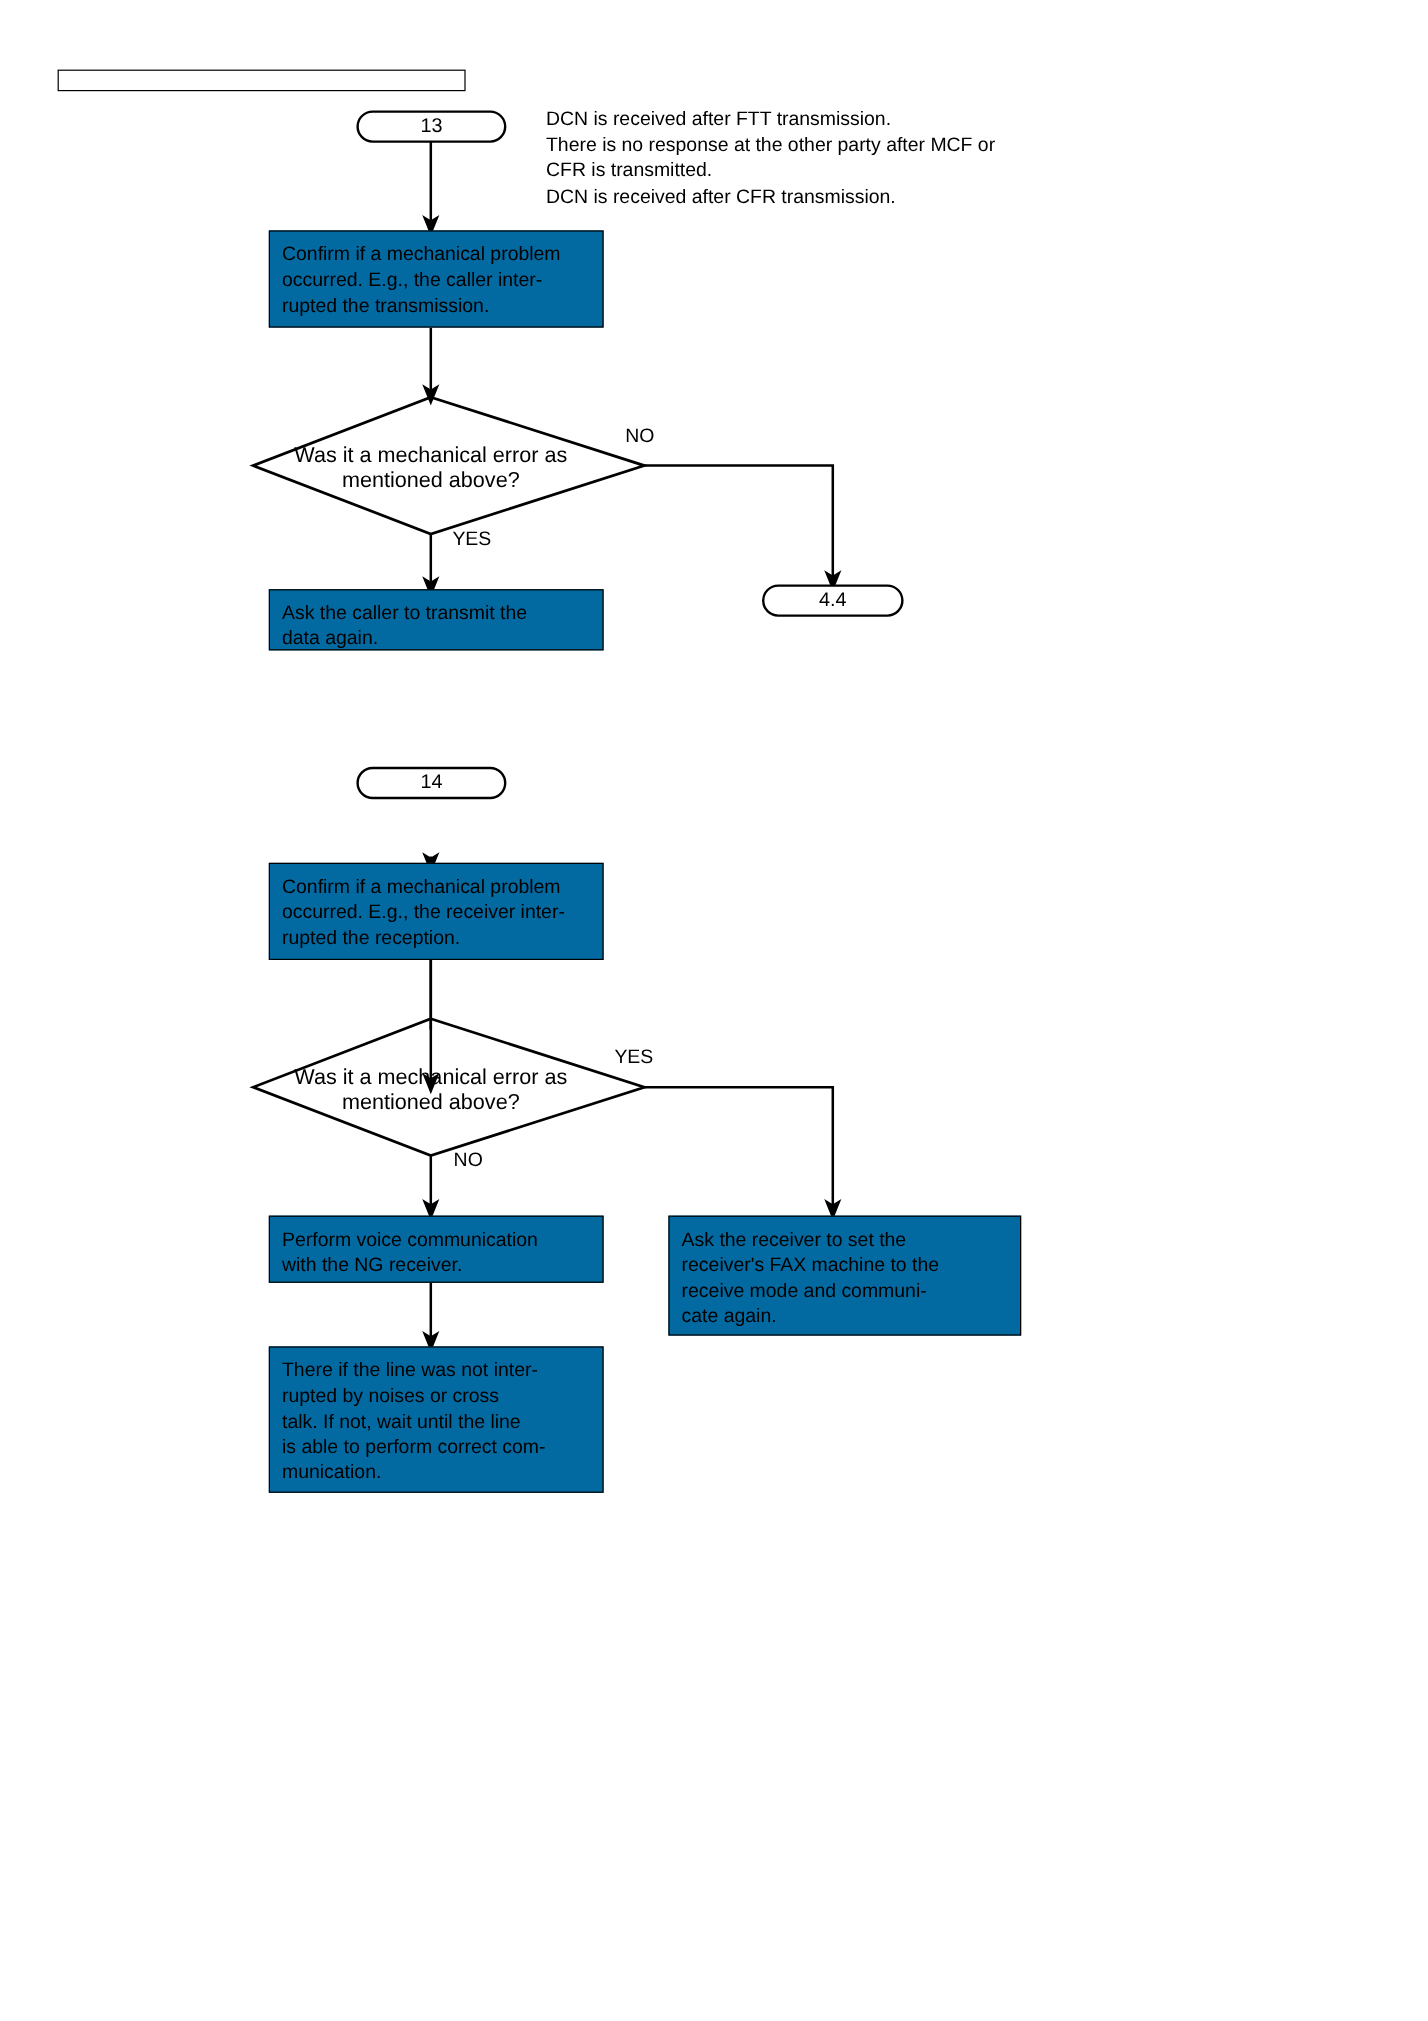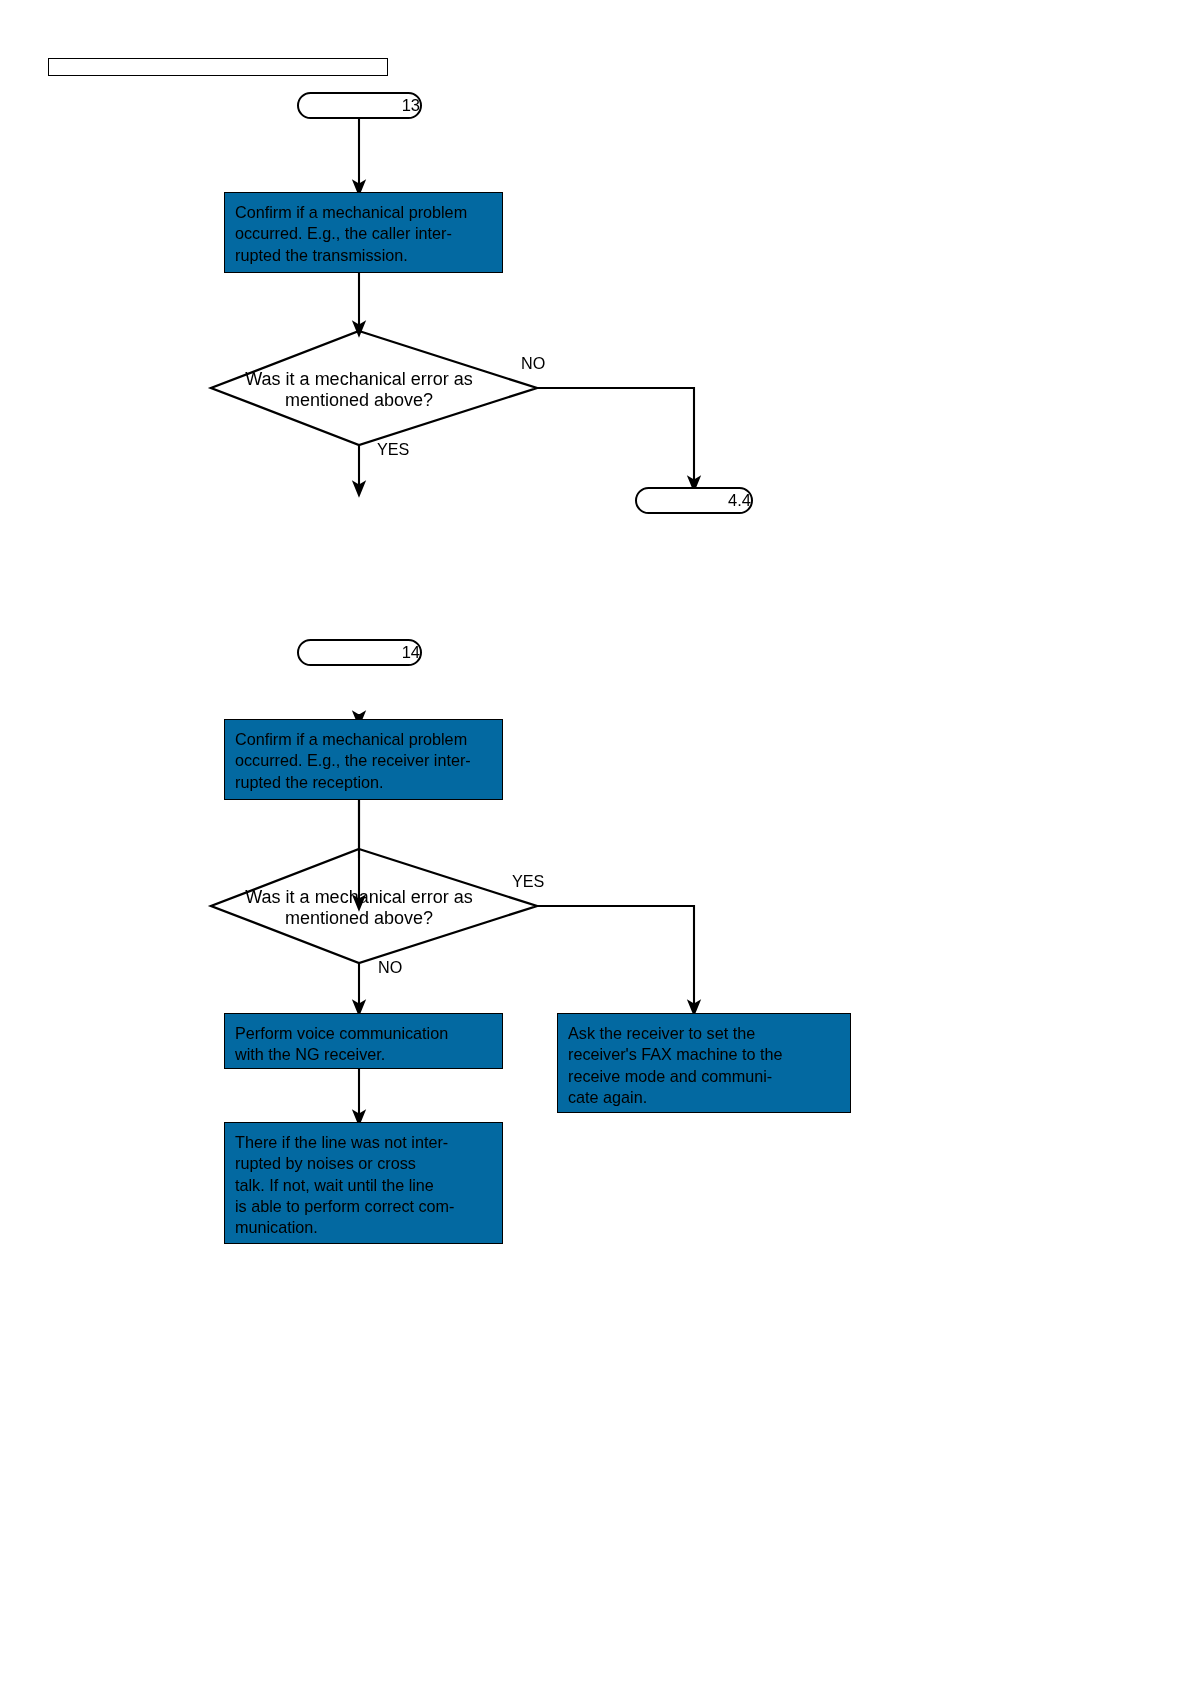--- a/index.html
+++ b/index.html
@@ -32,21 +32,21 @@
   }
 
   
   .terminator {
     border: 2.2px solid #000;
     border-radius: 14px;
     background: #fff;
     box-sizing: border-box;
     display: flex;
     align-items: center;
-    justify-content: flex-end;
+    justify-content: center;
     font-size: 16.5px;
     line-height: 1;
     color: #000;
   }
 
   
   .proc {
     border: 1.8px solid #000;
     background: #0369a1;
     box-sizing: border-box;
@@ -127,32 +127,38 @@
 
     <line x1="359" y1="1069" x2="359" y2="1118" stroke="#000" stroke-width="2.1" marker-end="url(#arrow)"></line>
   </svg>
 
   <div class="abs header-bar"></div>
 
   <div class="abs terminator" style="left:297px; top:92px; width:125px; height:27px;">
     <span>13</span>
   </div>
 
+  <div class="abs note" style="left:455px; top:89px; width:430px;">DCN is received after FTT transmission.
+There is no response at the other party after MCF or
+CFR is transmitted.
+DCN is received after CFR transmission.</div>
 
   <div class="abs proc" style="left:224px; top:192px; width:279px; height:81px;">Confirm if a mechanical problem
 occurred. E.g., the caller inter-
 rupted the transmission.</div>
 
   <div class="abs diamond-text" style="left:229px; top:369px; width:260px;">Was it a mechanical error as
 mentioned above?</div>
 
   <div class="abs branch-label" style="left:521px; top:355px;">NO</div>
 
   <div class="abs branch-label" style="left:377px; top:441px;">YES</div>
 
+  <div class="abs proc" style="left:224px; top:491px; width:279px; height:51px;">Ask the caller to transmit the
+data again.</div>
 
   <div class="abs terminator" style="left:635px; top:487px; width:118px; height:27px;">
     <span>4.4</span>
   </div>
 
   <div class="abs terminator" style="left:297px; top:639px; width:125px; height:27px;">
     <span>14</span>
   </div>
 
 

